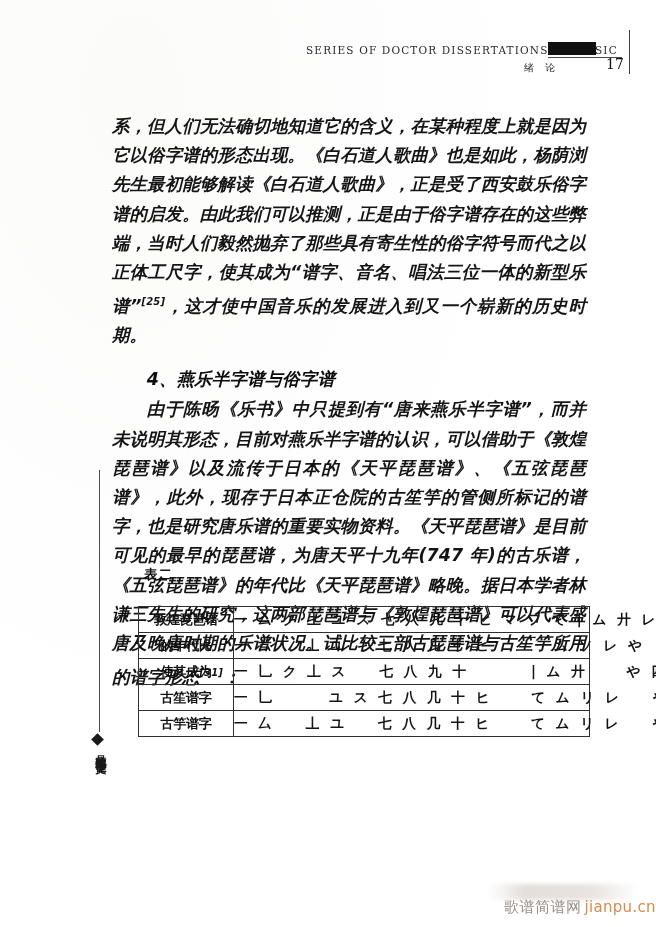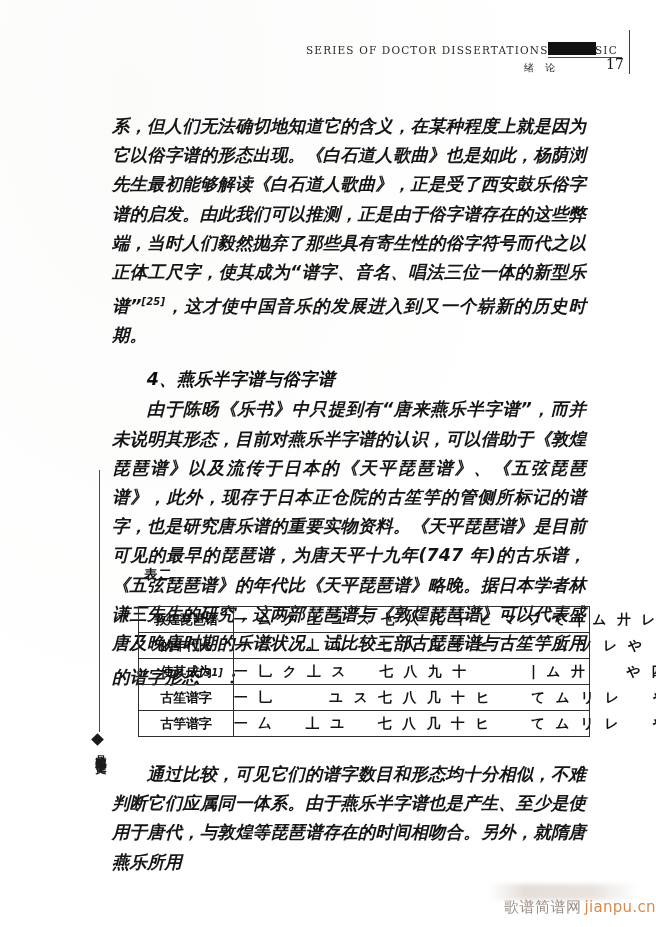--- a/index.html
+++ b/index.html
@@ -293,23 +293,20 @@
           <td class="glyphs">一 乚       ユ ス 七 八 几 十 ヒ     て ム リ レ    や 亡</td>
         </tr>
         <tr>
           <td class="rowlabel">古竽谱字</td>
           <td class="glyphs">一 厶    丄 ユ    七 八 几 十 ヒ     て ム リ レ    や 上 亡</td>
         </tr>
       </tbody>
     </table>
   </div>
 
-  <div class="body-col" style="top:760px;">
-    <p class="para indent">通过比较，可见它们的谱字数目和形态均十分相似，不难判断它们应属同一体系。由于燕乐半字谱也是产生、至少是使用于唐代，与敦煌等琵琶谱存在的时间相吻合。另外，就隋唐燕乐所用</p>
-  </div>
 
   <div class="margin-strip">
     <div class="margin-rule"></div>
     <div class="margin-diamond"></div>
     <div class="margin-vtext">吴晓萍博士学位论文</div>
   </div>
 
   <div class="wm-smudge"></div>
   <div class="watermark">
     <span class="wm-cn">歌谱简谱网</span><span class="wm-en">jianpu.cn</span>

